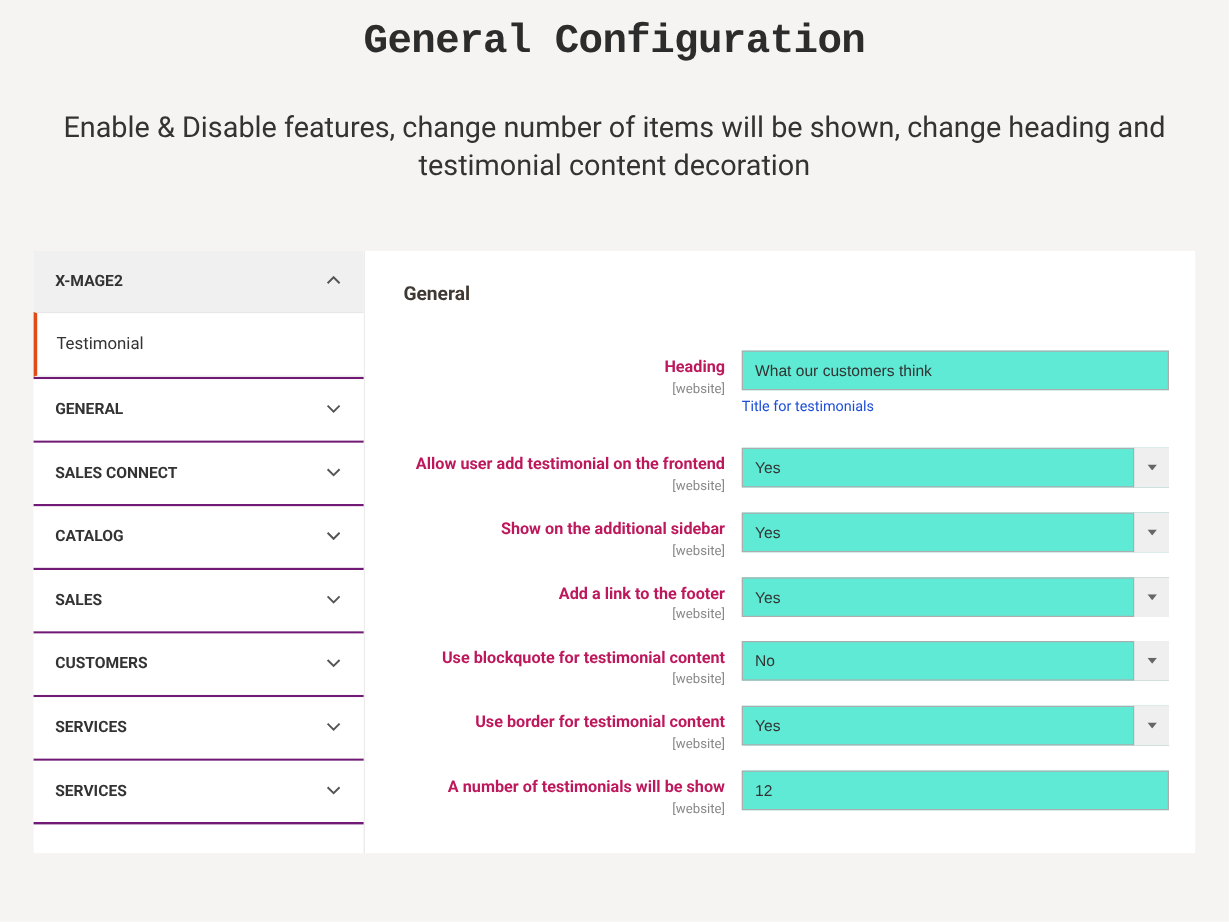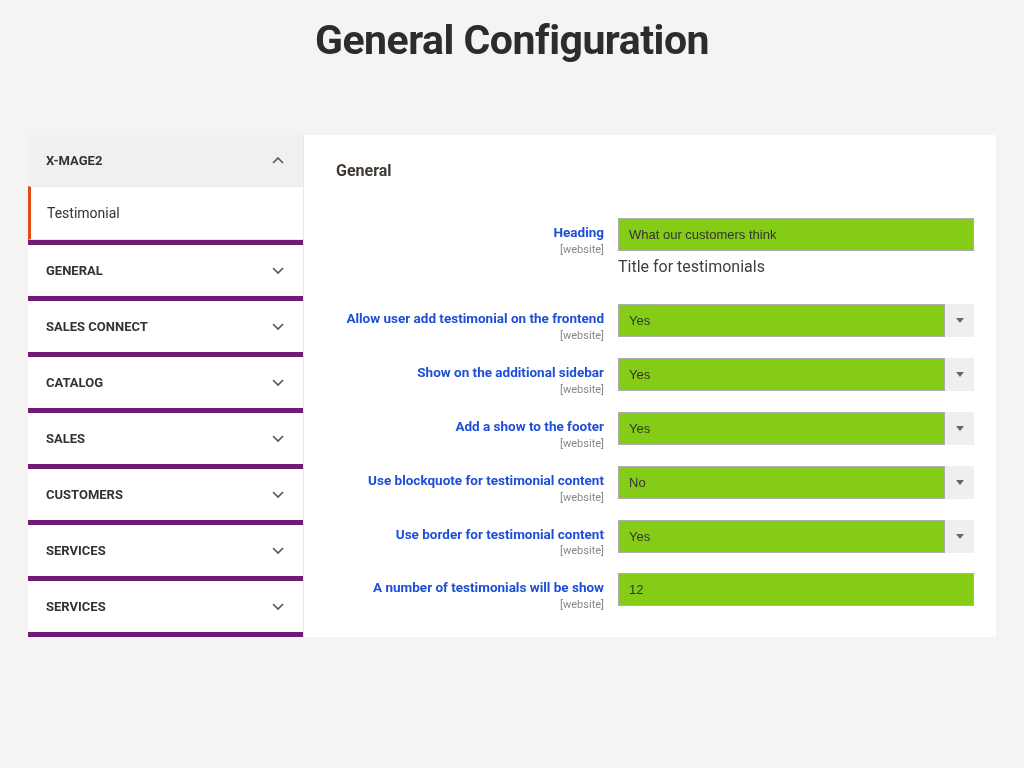--- a/index.html
+++ b/index.html
@@ -6,25 +6,26 @@
   body {
     font-family: -apple-system, BlinkMacSystemFont, "Segoe UI", Roboto, "Helvetica Neue", Arial, sans-serif;
     background: #f6f4f2;
     width: 1024px;
     height: 768px;
     overflow: hidden;
     color: #333;
   }
   .header-area { text-align: center; padding: 16px 40px 10px; }
   .page-title {
-    font-size: 41px;
+    font-size: 34px;
     font-weight: 700;
     color: #2c2c2c;
     letter-spacing: -0.5px;
-    margin-bottom: 17px;
+    margin-bottom: 36px;
+    font-family: Liberation Mono, monospace;
   }
   .page-desc {
     font-size: 24px;
     font-weight: 400;
     color: #333;
     line-height: 1.35;
     max-width: 940px;
     margin: 0 auto;
   }
   .panel {
@@ -32,21 +33,21 @@
     margin: 44px 28px 0 28px;
     display: flex;
     height: 502px;
   }
   .sidebar {
     width: 276px;
     flex: 0 0 276px;
     border-right: 1px solid #e8e8e8;
   }
   .sb-section {
-    border-bottom: 5px solid #701a75;
+    border-bottom: 2px solid #701a75;
   }
   .sb-header {
     display: flex;
     align-items: center;
     justify-content: space-between;
     padding: 18px 18px;
     font-size: 13px;
     font-weight: 700;
     color: #333;
     cursor: pointer;
@@ -89,37 +90,37 @@
   .form-label-col {
     width: 282px;
     flex: 0 0 282px;
     text-align: right;
     padding-right: 14px;
     padding-top: 6px;
   }
   .form-label {
     font-size: 13.5px;
     font-weight: 700;
-    color: #1d4ed8;
+    color: #be185d;
     line-height: 1.25;
   }
   .form-scope {
     font-size: 11px;
     color: #888;
     margin-top: 2px;
   }
   .form-field-col { flex: 1; }
   .text-input, .select {
     width: 100%;
     height: 33px;
     border: 1px solid #adadad;
     padding: 0 10px;
     font-size: 13px;
     color: #333;
-    background: #84cc16;
+    background: #5eead4;
   }
   .select-wrap {
     position: relative;
     width: 100%;
     border-radius: 11px;
   }
   .select {
     -webkit-appearance: none;
     -moz-appearance: none;
     appearance: none;
@@ -134,30 +135,31 @@
     height: 33px;
     background: #efefef;
     border-left: 1px solid #adadad;
     display: flex;
     align-items: center;
     justify-content: center;
     pointer-events: none;
   }
   .select-btn svg { display: block; }
   .help-text {
-    font-size: 16px;
-    color: #404040;
+    font-size: 12px;
+    color: #1d4ed8;
     margin-top: 6px;
   }
 </style>
 </head>
 <body>
 
 <div class="header-area">
   <h1 class="page-title">General Configuration</h1>
+  <p class="page-desc">Enable &amp; Disable features, change number of items will be shown, change heading and testimonial content decoration</p>
 </div>
 
 <div class="panel">
 
   <div class="sidebar">
 
     <div class="sb-section">
       <div class="sb-header expanded">
         <span>X-MAGE2</span>
         <span class="chevron">
@@ -291,21 +293,21 @@
             <svg width="8" height="5" viewBox="0 0 8 5">
                 <path d="M0 0 L4 5 L8 0 Z" fill="#666"></path>
               </svg>
           </div>
         </div>
       </div>
     </div>
 
     <div class="form-row">
       <div class="form-label-col">
-        <div class="form-label">Add a show to the footer</div>
+        <div class="form-label">Add a link to the footer</div>
         <div class="form-scope">[website]</div>
       </div>
       <div class="form-field-col">
         <div class="select-wrap">
           <select class="select">
             <option>Yes</option>
           </select>
           <div class="select-btn">
             <svg width="8" height="5" viewBox="0 0 8 5">
                 <path d="M0 0 L4 5 L8 0 Z" fill="#666"></path>

